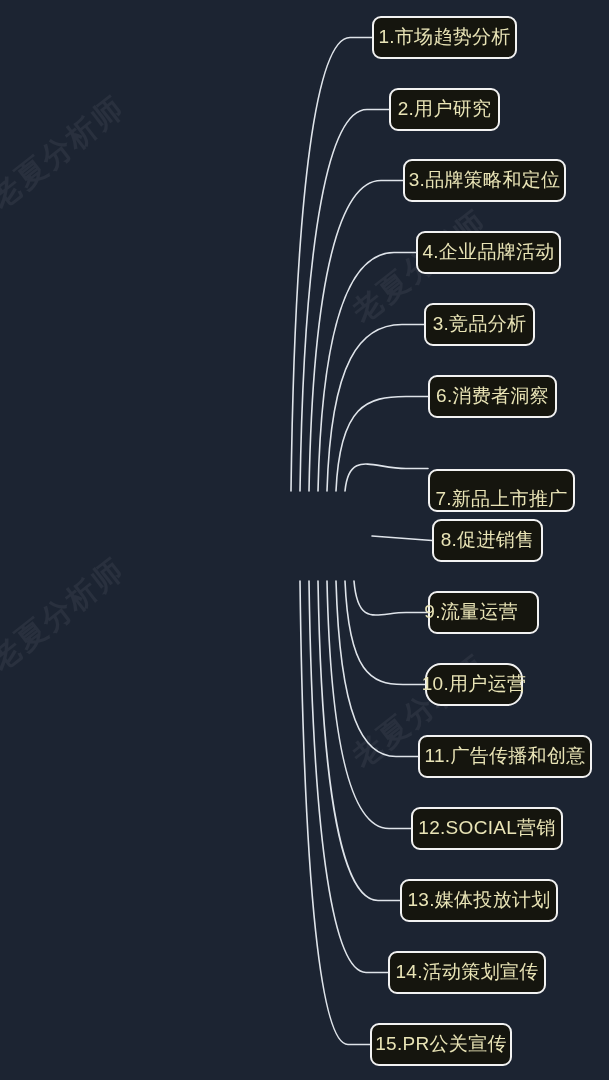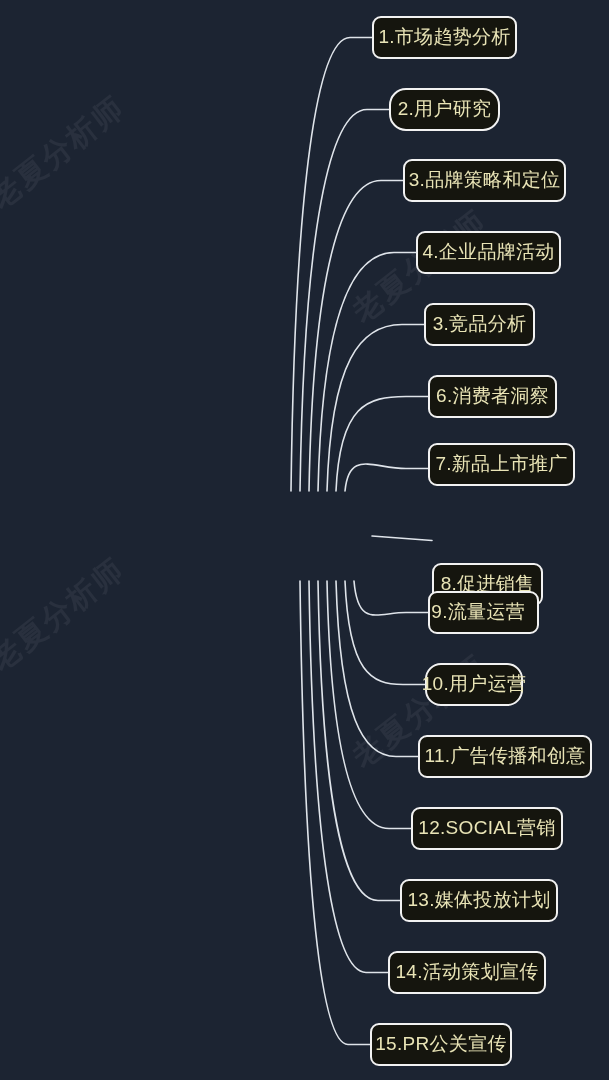--- a/index.html
+++ b/index.html
@@ -56,21 +56,21 @@
     display: flex;
     align-items: center;
     justify-content: center;
     white-space: nowrap;
     line-height: 1.18;
     text-align: center;
   }
   .branch-node {
     height: 43px;
     font-size: 19px;
-    padding: 0 12px;
+    padding: 0 19px;
     letter-spacing: 0.3px;
   }
   #central-node {
     left: 12px;
     top: 491px;
     width: 360px;
     height: 90px;
     border-radius: 14px;
     border-width: 2px;
     font-size: 22.5px;
@@ -110,39 +110,39 @@
       <div class="wm" style="left: -18px; top: 648px; transform: rotate(-38deg);">老夏分析师</div>
       <div class="wm" style="left: 344px; top: 300px; transform: rotate(-38deg);">老夏分析师</div>
       <div class="wm" style="left: 344px; top: 745px; transform: rotate(-38deg);">老夏分析师</div>
     </div>
 
 
   <div id="branch-layer">
       <div class="node branch-node" style="left: 372px; top: 16px; width: 145px;">
         <span>1.市场趋势分析</span>
       </div>
-      <div class="node branch-node" style="left: 389px; top: 88px; width: 111px; border-radius: 17px;">
+      <div class="node branch-node" style="left: 389px; top: 88px; width: 111px;">
         <span>2.用户研究</span>
       </div>
       <div class="node branch-node" style="left: 403px; top: 159px; width: 163px;">
         <span>3.品牌策略和定位</span>
       </div>
       <div class="node branch-node" style="left: 416px; top: 231px; width: 145px;">
         <span>4.企业品牌活动</span>
       </div>
       <div class="node branch-node" style="left: 424px; top: 303px; width: 111px;">
         <span>3.竞品分析</span>
       </div>
       <div class="node branch-node" style="left: 428px; top: 375px; width: 129px;">
         <span>6.消费者洞察</span>
       </div>
-      <div class="node branch-node" style="left: 428px; top: 443px; width: 147px;">
+      <div class="node branch-node" style="left: 428px; top: 469px; width: 147px; align-items: flex-end;">
         <span>7.新品上市推广</span>
       </div>
-      <div class="node branch-node" style="left: 432px; top: 519px; width: 111px; margin-top: 44px;">
+      <div class="node branch-node" style="left: 432px; top: 519px; width: 111px;">
         <span>8.促进销售</span>
       </div>
       <div class="node branch-node" style="left: 428px; top: 591px; width: 111px; justify-content: flex-end;">
         <span>9.流量运营</span>
       </div>
       <div class="node branch-node" style="left: 425px; top: 663px; width: 98px; border-radius: 16px;">
         <span>10.用户运营</span>
       </div>
       <div class="node branch-node" style="left: 418px; top: 735px; width: 174px;">
         <span>11.广告传播和创意</span>

